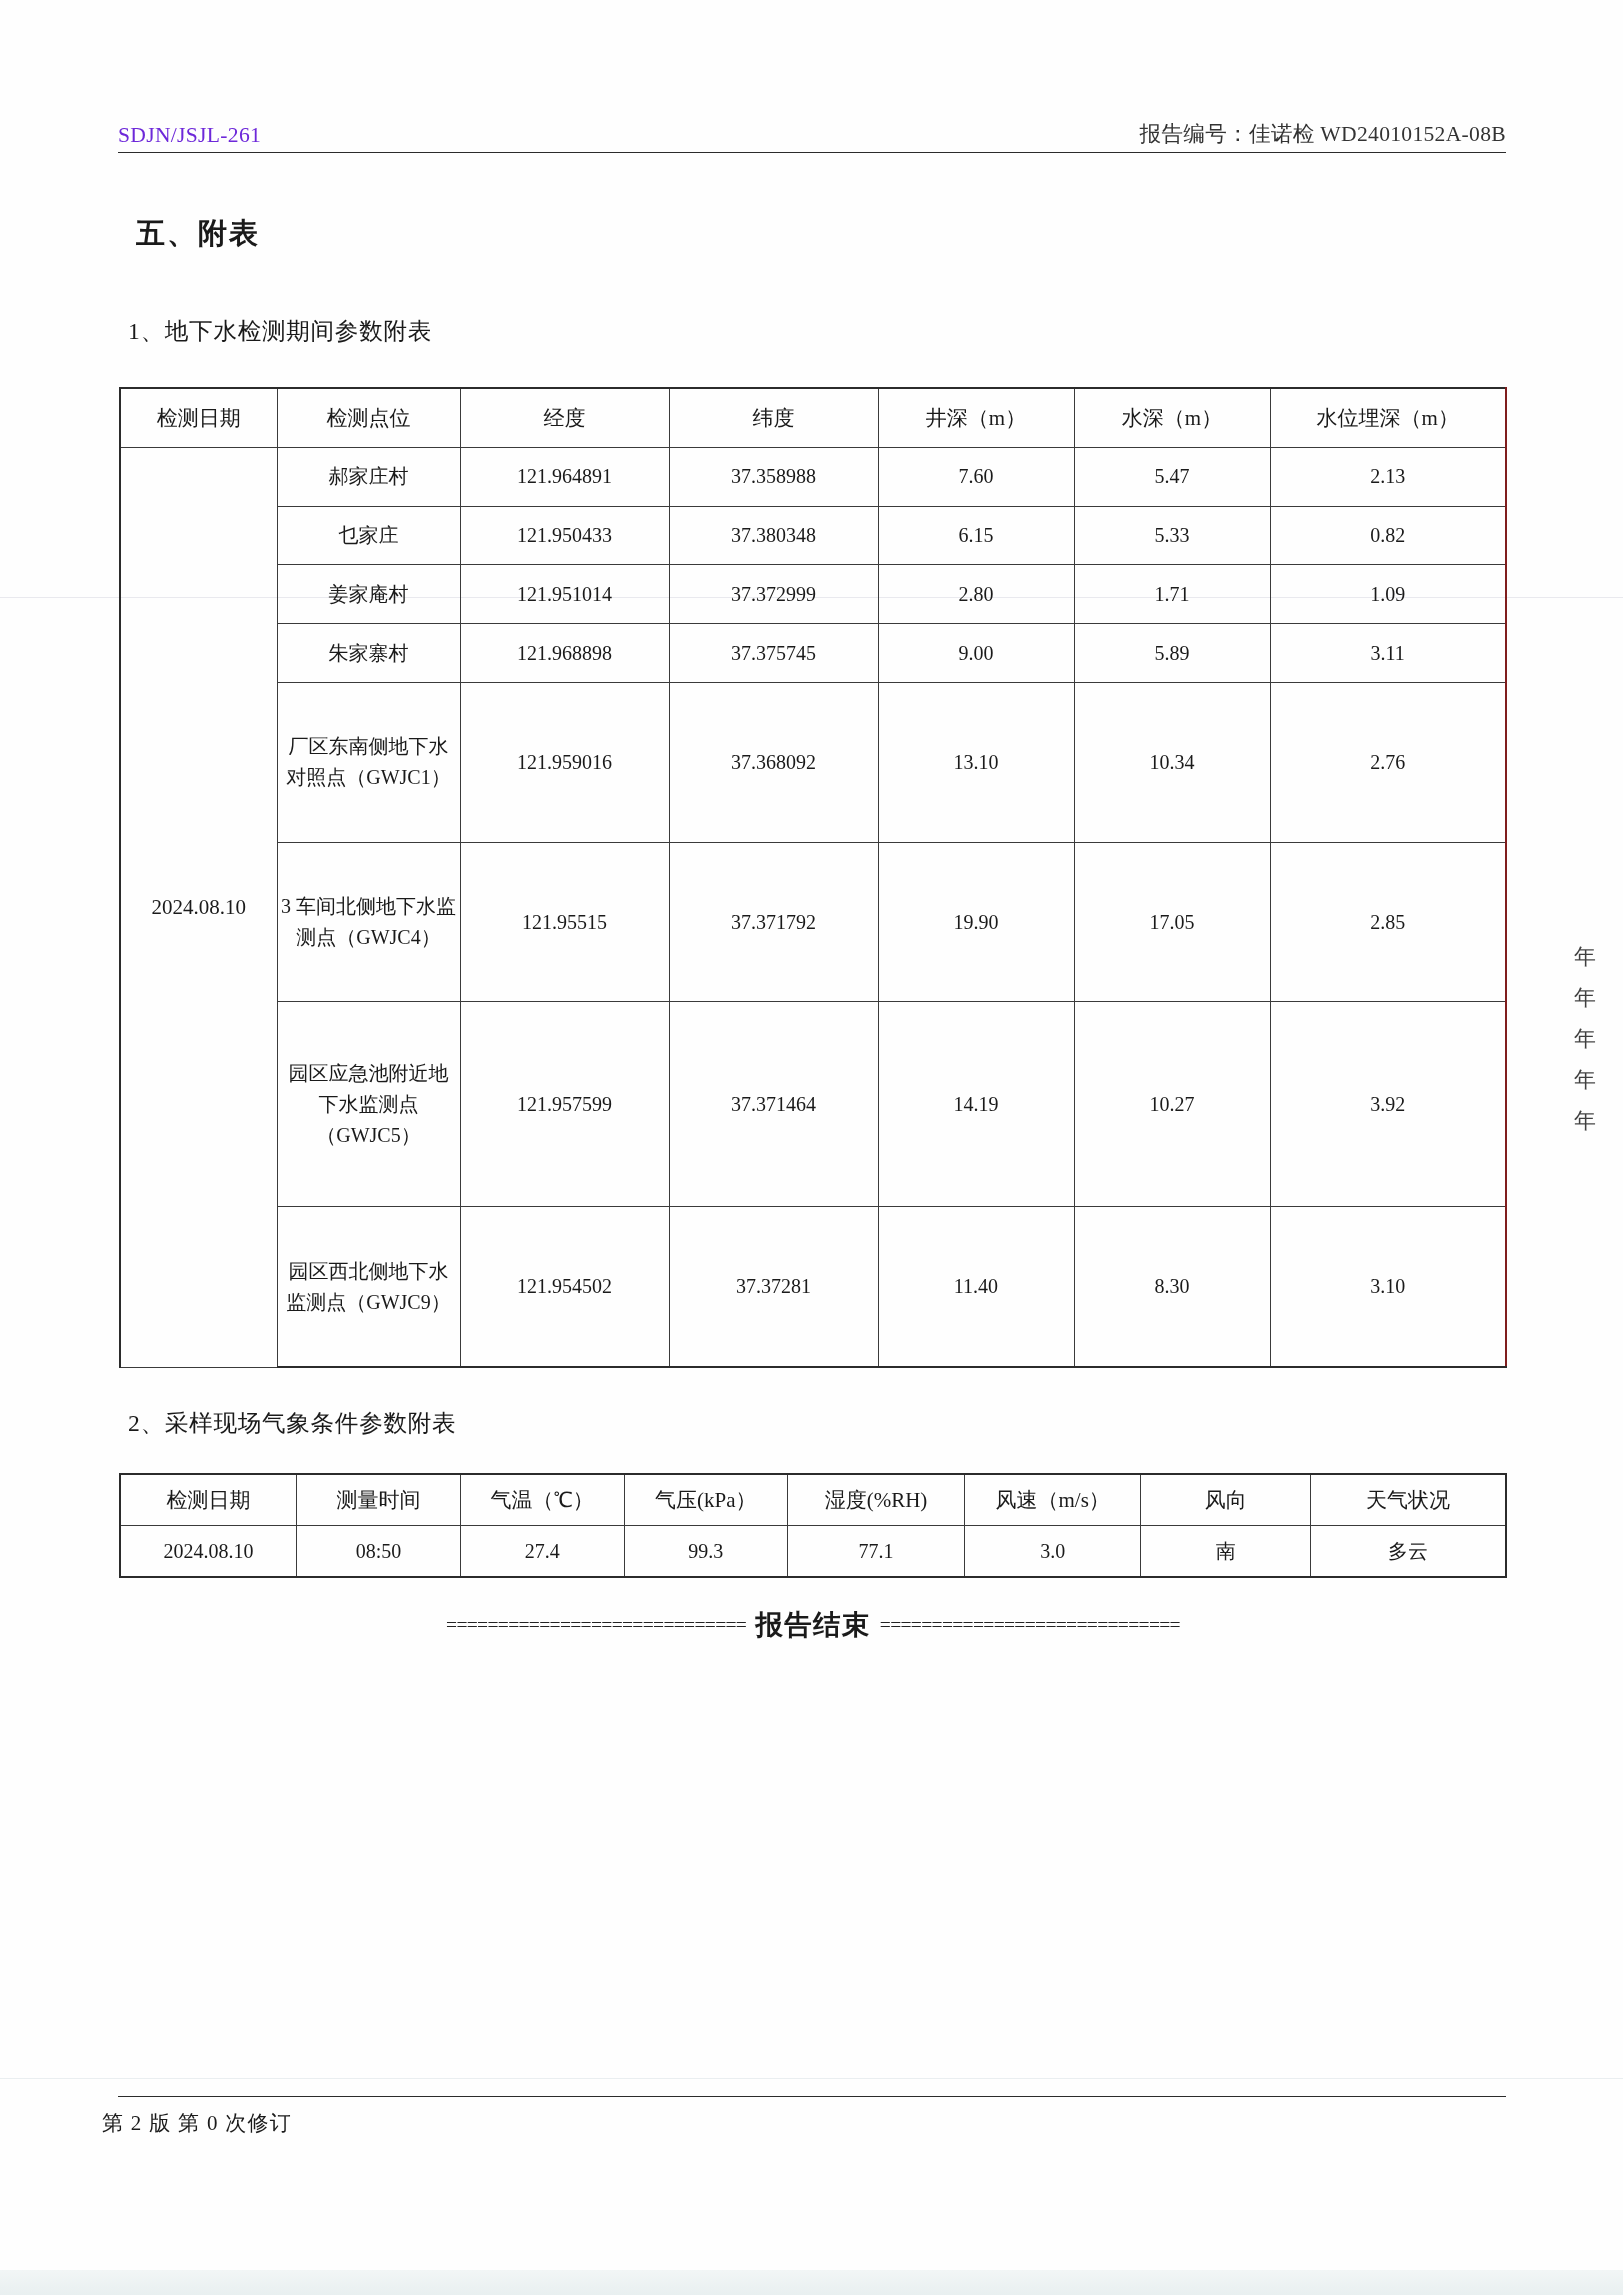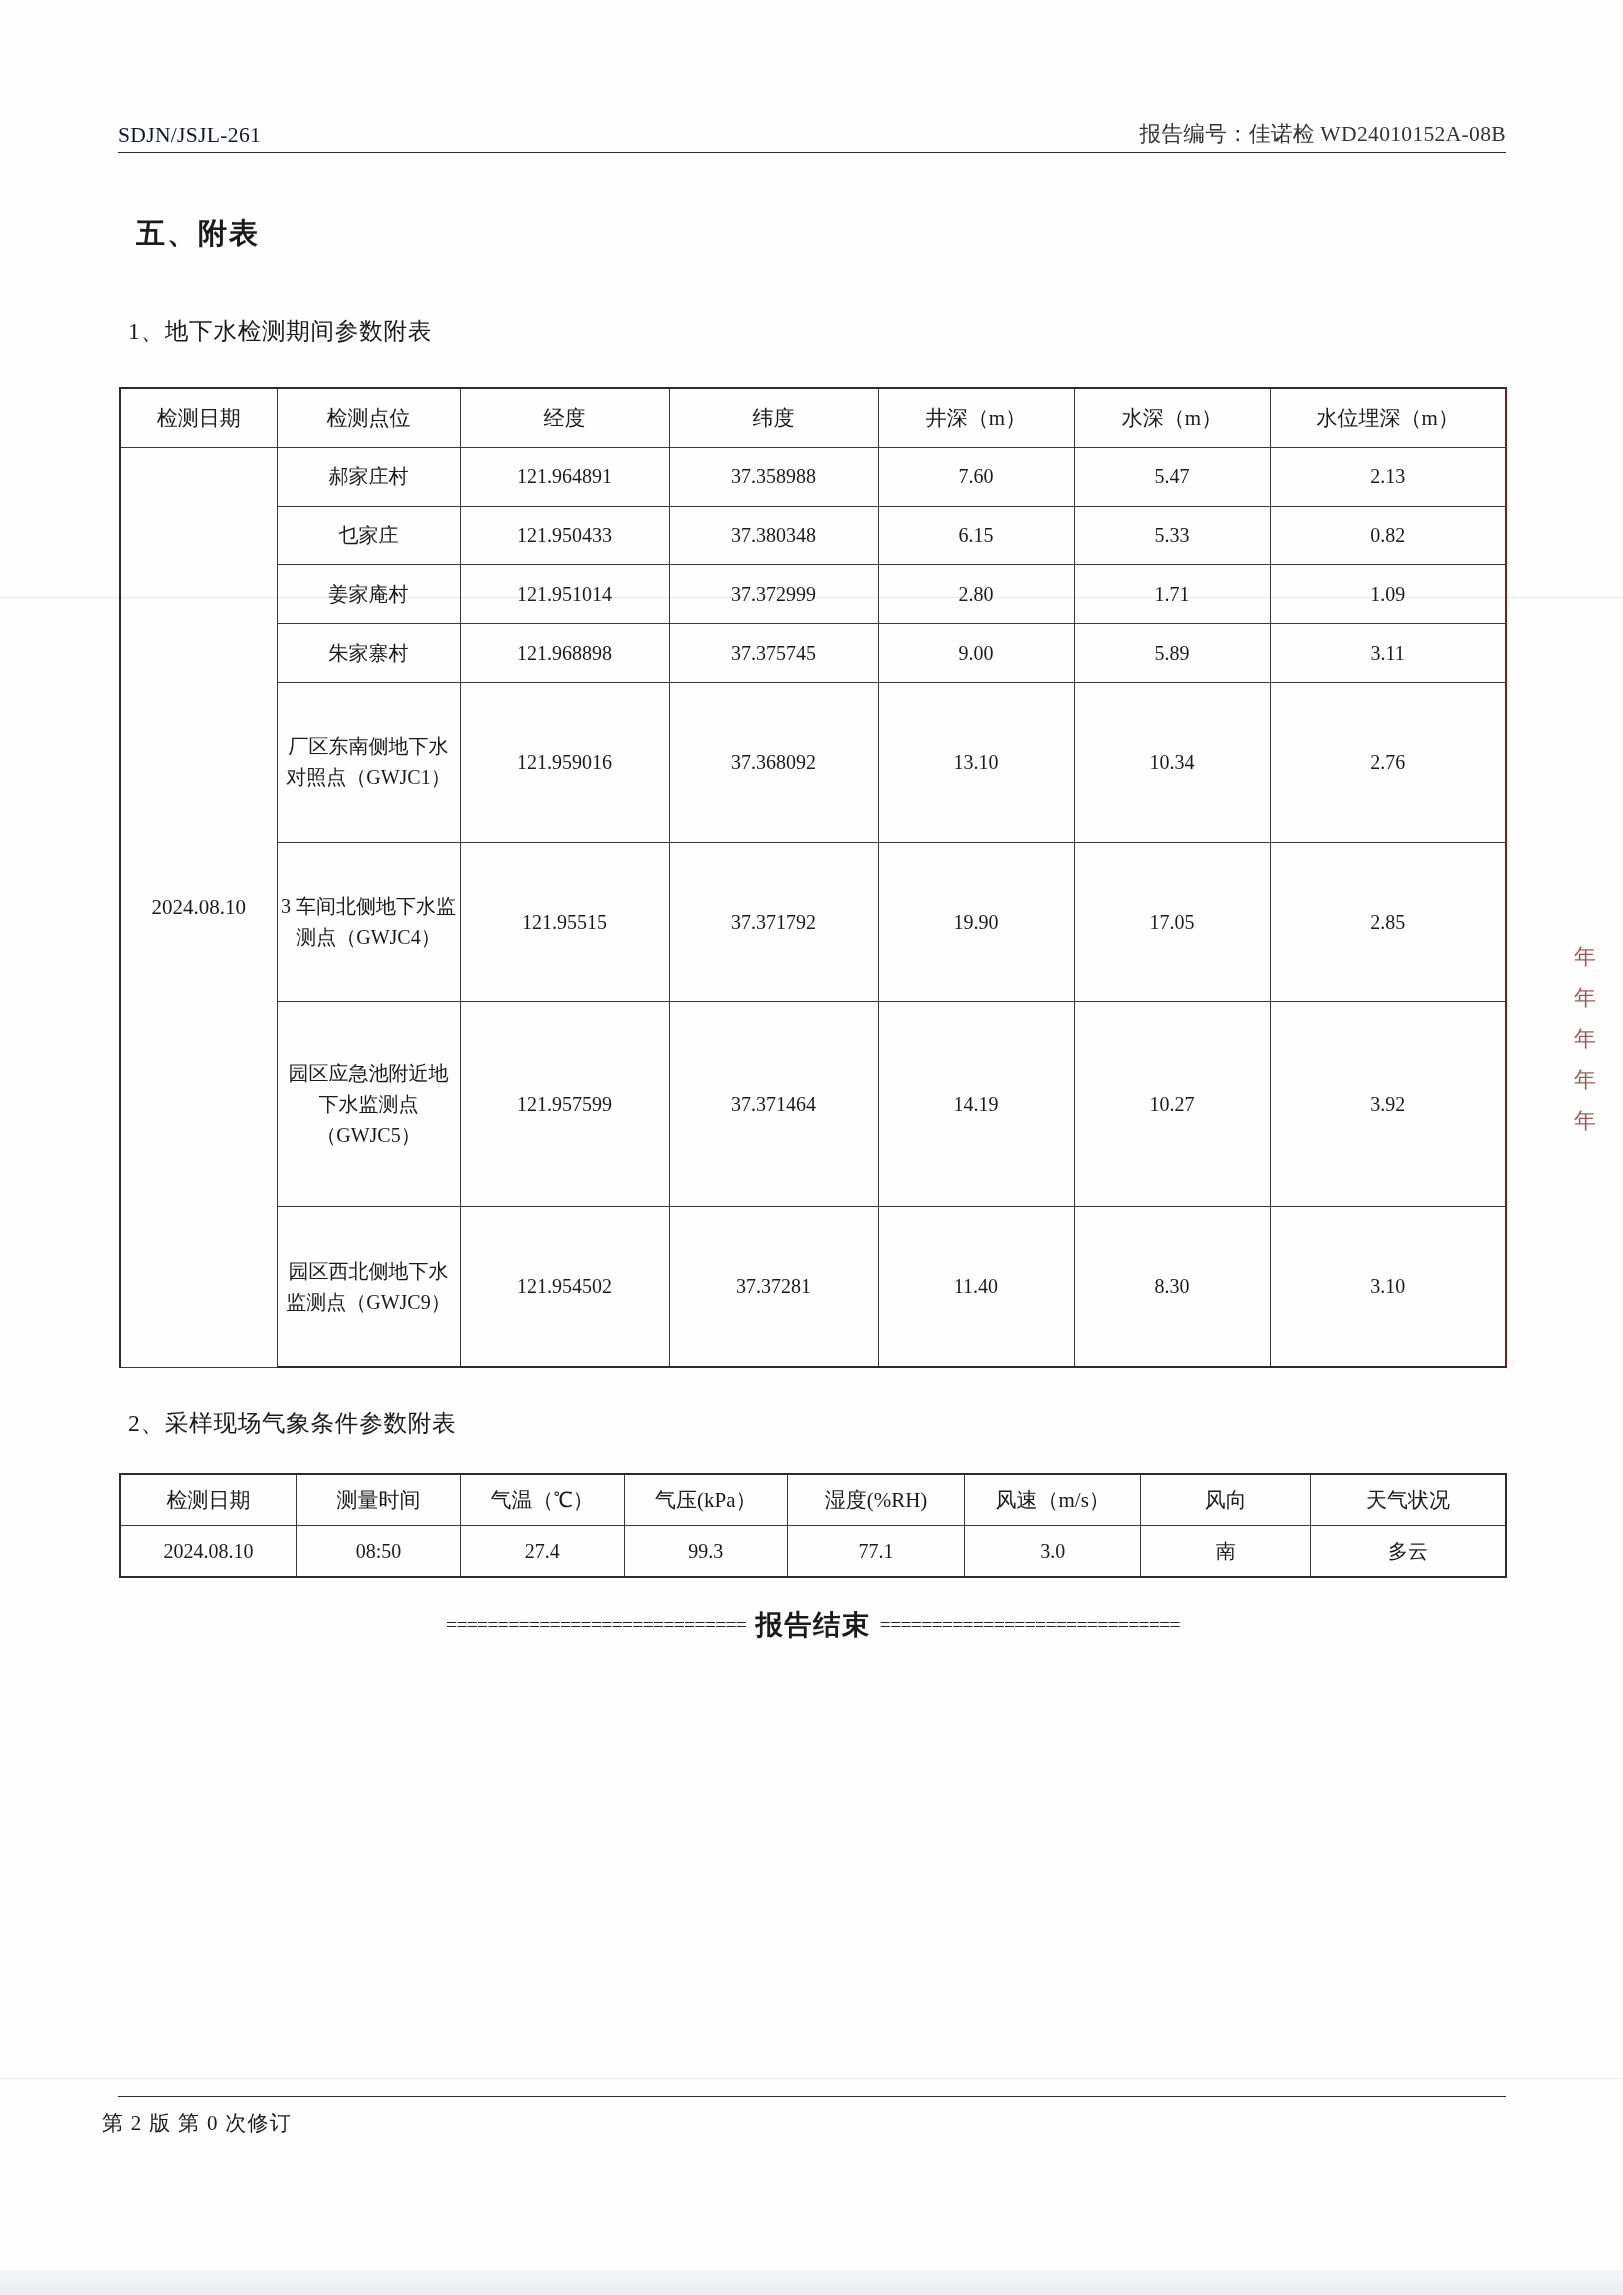--- a/index.html
+++ b/index.html
@@ -38,39 +38,39 @@
   .scan-edge-bottom {
     position: absolute;
     left: 0; top: 2270px;
     width: 1623px; height: 25.5px;
     background: linear-gradient(#f2f6f6, #e8eff0);
   }
   .pink-marks {
     position: absolute;
     left: 1574px; top: 936px;
     width: 39px; height: 236px;
-    color: #7f1d1d;
+    color: #000000;
     font-size: 22px;
     line-height: 41px;
     font-family: "Liberation Serif", serif;
     opacity: .75;
   }
 
   
   .header {
     position: absolute;
     left: 118px; top: 119px;
     width: 1388px;
     display: flex;
     justify-content: space-between;
     align-items: flex-end;
     font-size: 21.6px;
     letter-spacing: 0.3px;
   }
-  .header .doc-code { color: #0f172a; }
+  .header .doc-code { color: #6d28d9; }
   .header .report-no { color: #333; }
 
   .header-rule {
     position: absolute;
     left: 118px; top: 152px;
     width: 1388px; height: 1.3px;
     background: #2b2b2b;
   }
 
   

